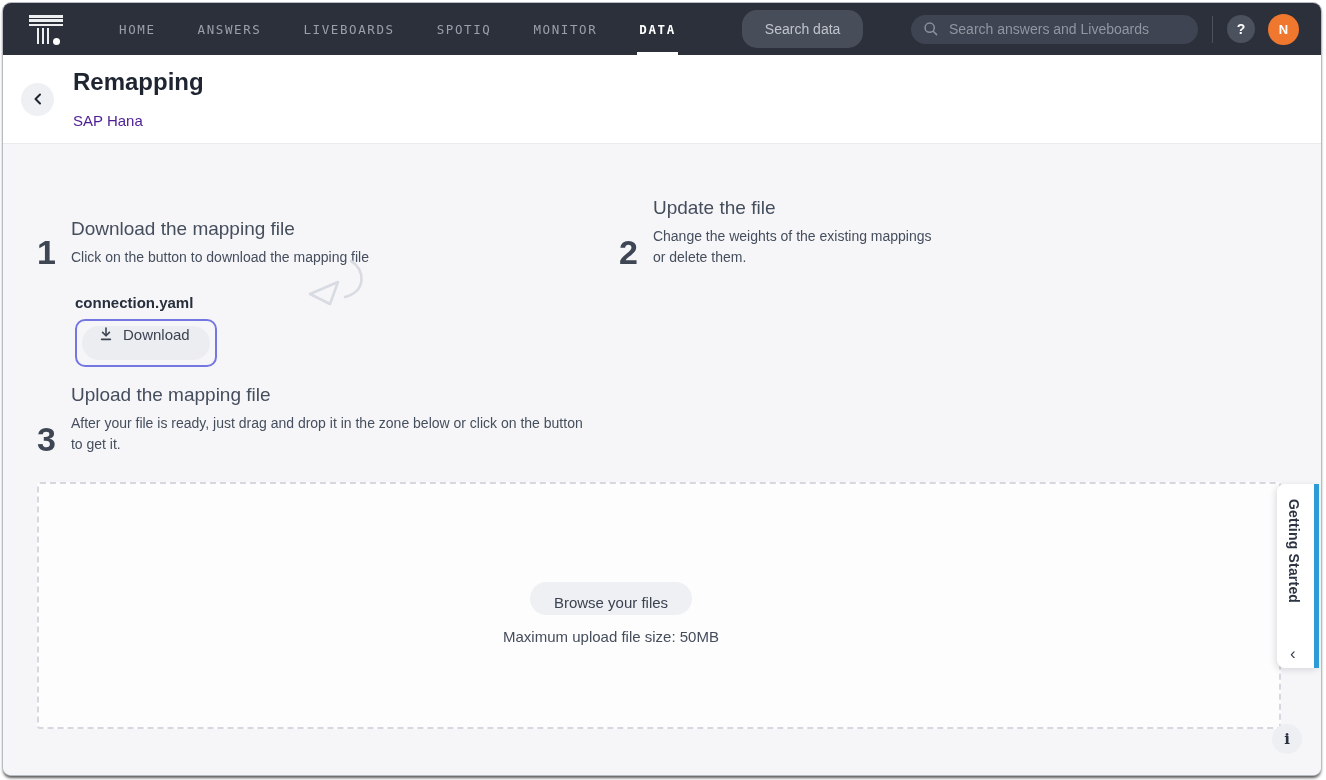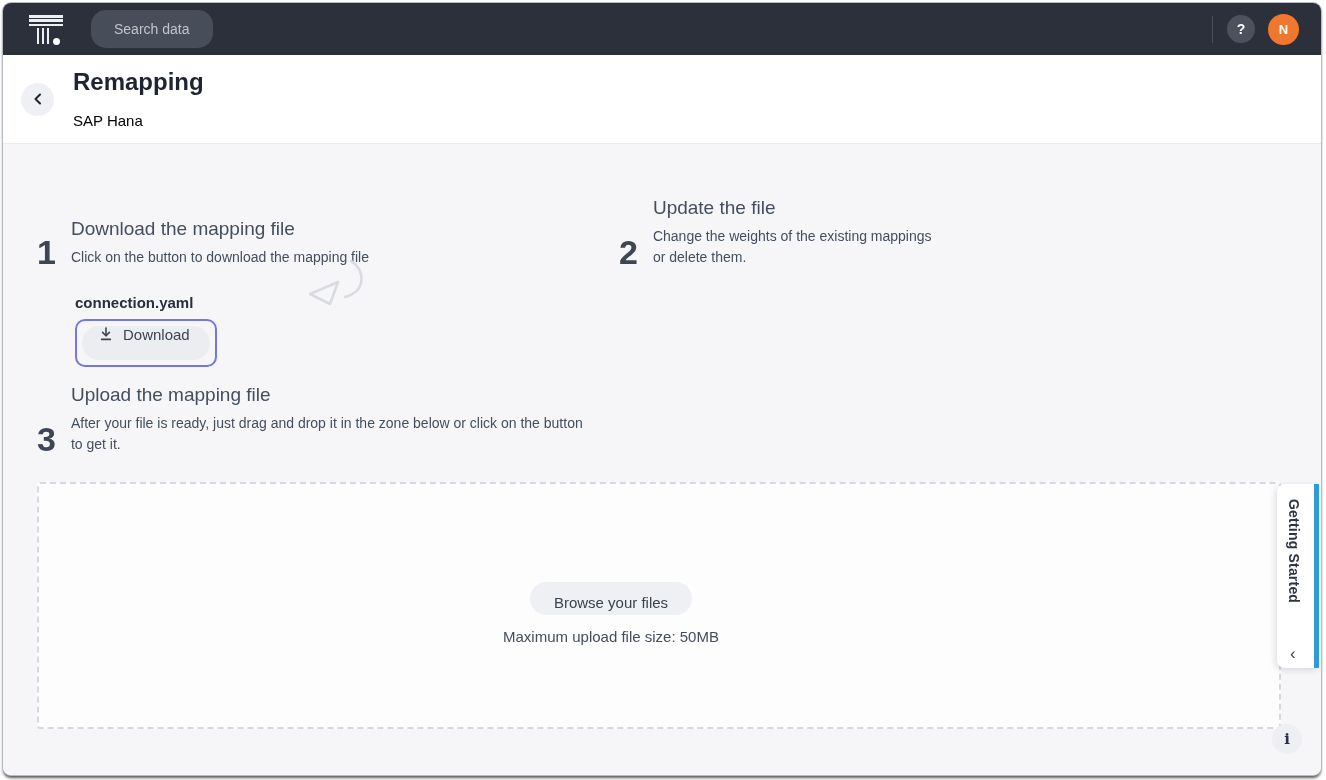--- a/index.html
+++ b/index.html
@@ -42,21 +42,21 @@
     display:flex; align-items:center; justify-content:center; font-family:"Liberation Sans",sans-serif; }
   .avatar { width:31px; height:31px; border-radius:50%; background:#f0772e; color:#ffffff;
     font-size:13px; font-weight:bold; display:flex; align-items:center; justify-content:center; cursor:pointer; }
 
   
   .page-header { height:89px; background:#ffffff; border-bottom:1px solid #ebebef;
     display:flex; align-items:center; padding-left:18px; }
   .back-btn { width:33px; height:33px; border-radius:50%; border:none; background:#eef0f3;
     display:flex; align-items:center; justify-content:center; cursor:pointer; margin-right:19px; flex:none; }
   .page-title { font-size:24px; font-weight:bold; color:#1e2430; margin:0; line-height:1.1; }
-  .page-subtitle { font-size:15px; color:#000000; margin-top:16px; }
+  .page-subtitle { font-size:15px; color:#4c1d95; margin-top:16px; }
 
   
   .main { position:relative; height:632px; background:#f6f6f9; padding:53px 0 0 34px; }
   .steps-row { display:flex; align-items:flex-end; }
   .step { display:flex; align-items:flex-end; }
   .step-num { font-size:34px; font-weight:bold; color:#3e4654; line-height:0.9; margin-right:15px; flex:none; }
   .step-title { font-size:19px; font-weight:normal; color:#454e5d; margin:0 0 7px 0; }
   .step-desc { font-size:14px; color:#454e5d; margin:0; line-height:1.48; }
   .step-1 { width:582px; flex:none; }
   .step-2 .step-desc { max-width:292px; }
@@ -97,22 +97,37 @@
 <body>
 
 <div class="frame">
 
   <nav class="topnav">
     <div class="logo">
       <div class="logo-top"></div>
       <div class="logo-stem"></div>
       <div class="logo-dot"></div>
     </div>
+    <div class="nav-menu">
+      <div class="nav-item">HOME</div>
+      <div class="nav-item">ANSWERS</div>
+      <div class="nav-item">LIVEBOARDS</div>
+      <div class="nav-item">SPOTIQ</div>
+      <div class="nav-item">MONITOR</div>
+      <div class="nav-item active">DATA</div>
+    </div>
     <button class="search-data-pill">Search data</button>
     <div class="nav-right">
+      <div class="nav-search">
+        <svg width="16" height="16" viewBox="0 0 16 16">
+          <circle cx="6.7" cy="6.7" r="4.6" fill="none" stroke="#8a919c" stroke-width="1.5"></circle>
+          <line x1="10.2" y1="10.2" x2="13.6" y2="13.6" stroke="#8a919c" stroke-width="1.5" stroke-linecap="round"></line>
+        </svg>
+        <input type="text" placeholder="Search answers and Liveboards" style="">
+      </div>
       <div class="nav-divider"></div>
       <button class="help-btn">?</button>
       <div class="avatar">N</div>
     </div>
   </nav>
 
   <header class="page-header">
     <button class="back-btn">
       <svg width="14" height="14" viewBox="0 0 14 14">
         <polyline points="9,2.5 4.5,7 9,11.5" fill="none" stroke="#1f2530" stroke-width="2" stroke-linecap="round" stroke-linejoin="round"></polyline>

